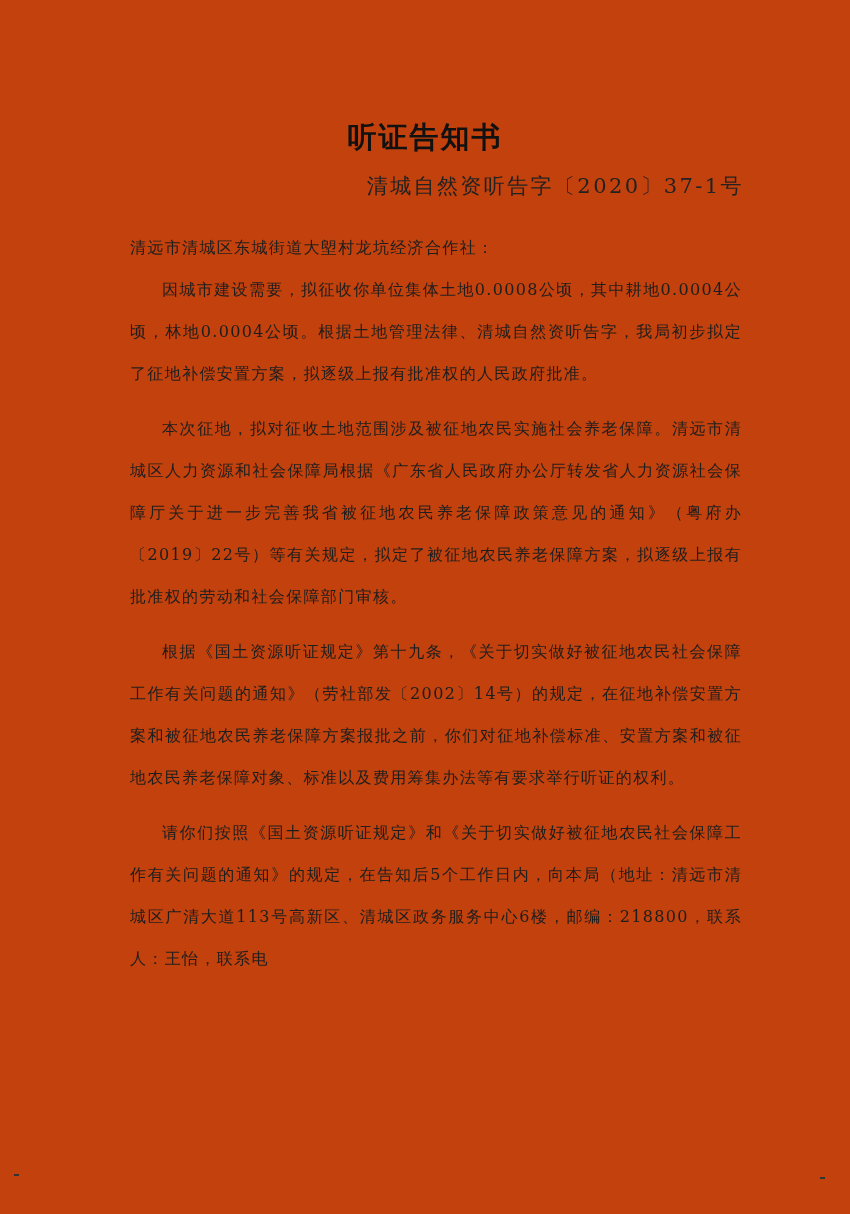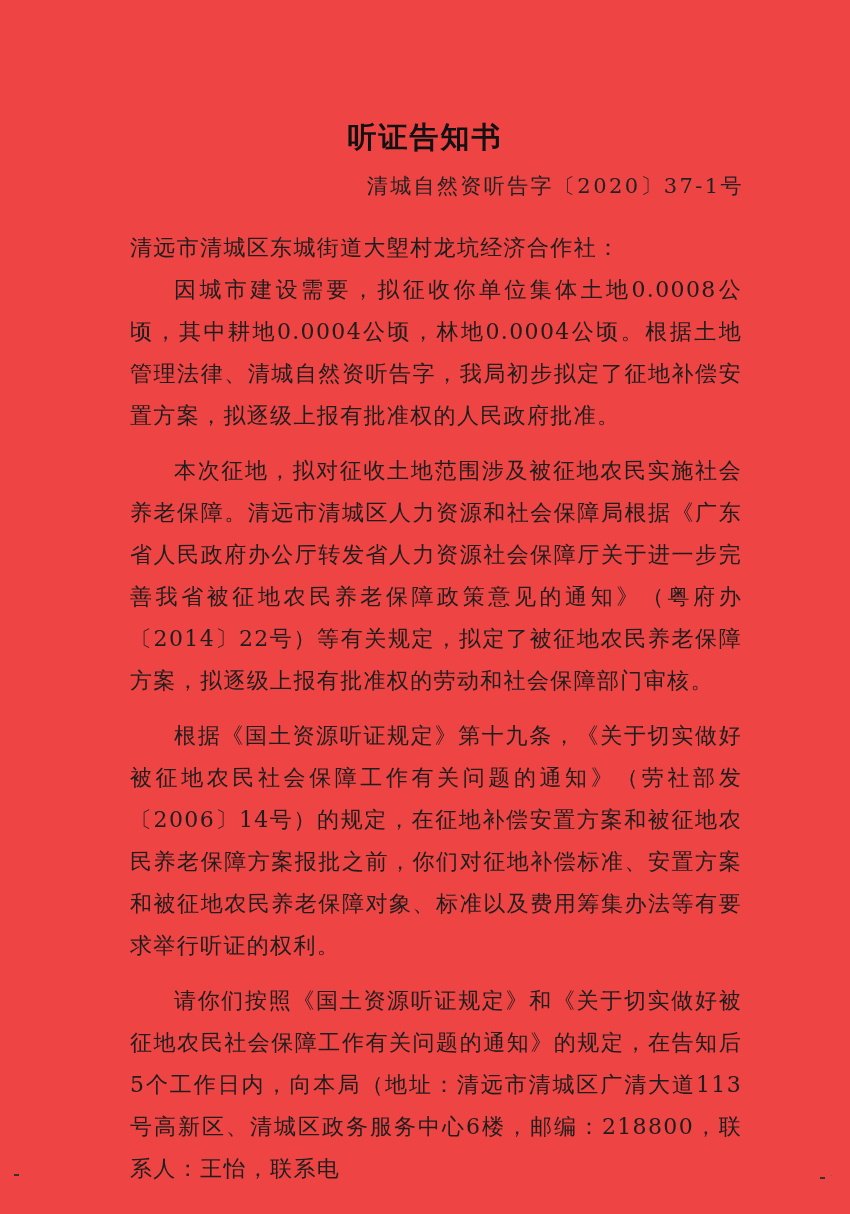--- a/index.html
+++ b/index.html
@@ -12,21 +12,21 @@
       height: 1214px;
       position: relative;
       overflow: hidden;
       font-family: "DejaVu Serif", "Liberation Serif", serif;
       color: #1a1a1a;
     }
     .page {
       position: absolute;
       left: 0; top: 0;
       width: 850px; height: 1214px;
-      background: #ef4444;
+      background: #c2410c;
       text-decoration: underline;
     }
     .title {
       position: absolute;
       left: 0; width: 850px;
       top: 118px;
       text-align: center;
       font-family: "DejaVu Sans", "Liberation Sans", sans-serif;
       font-weight: bold;
       font-size: 29px;
@@ -39,21 +39,21 @@
       top: 172px;
       font-size: 21px;
       letter-spacing: 2.4px;
       color: #222;
     }
     .body-text {
       position: absolute;
       left: 130px;
       width: 612px;
       top: 227px;
-      font-size: 22px;
+      font-size: 16px;
       line-height: 42px;
       color: #1e1e1e;
     }
     .body-text p {
       margin: 0 0 0 0;
       text-align: justify;
       text-align-last: left;
       letter-spacing: 1.35px;
     }
     .body-text p.addressee {
@@ -85,21 +85,21 @@
 
 <div class="page">
 
   <div class="title">听证告知书</div>
 
   <div class="doc-number">清城自然资听告字〔2020〕37-1号</div>
 
   <div class="body-text">
     <p class="addressee">清远市清城区东城街道大塱村龙坑经济合作社：</p>
     <p class="para first">因城市建设需要，拟征收你单位集体土地0.0008公顷，其中耕地0.0004公顷，林地0.0004公顷。根据土地管理法律、清城自然资听告字，我局初步拟定了征地补偿安置方案，拟逐级上报有批准权的人民政府批准。</p>
-    <p class="para">本次征地，拟对征收土地范围涉及被征地农民实施社会养老保障。清远市清城区人力资源和社会保障局根据《广东省人民政府办公厅转发省人力资源社会保障厅关于进一步完善我省被征地农民养老保障政策意见的通知》（粤府办〔2014〕22号）等有关规定，拟定了被征地农民养老保障方案，拟逐级上报有批准权的劳动和社会保障部门审核。</p>
-    <p class="para">根据《国土资源听证规定》第十九条，《关于切实做好被征地农民社会保障工作有关问题的通知》（劳社部发〔2006〕14号）的规定，在征地补偿安置方案和被征地农民养老保障方案报批之前，你们对征地补偿标准、安置方案和被征地农民养老保障对象、标准以及费用筹集办法等有要求举行听证的权利。</p>
+    <p class="para">本次征地，拟对征收土地范围涉及被征地农民实施社会养老保障。清远市清城区人力资源和社会保障局根据《广东省人民政府办公厅转发省人力资源社会保障厅关于进一步完善我省被征地农民养老保障政策意见的通知》（粤府办〔2019〕22号）等有关规定，拟定了被征地农民养老保障方案，拟逐级上报有批准权的劳动和社会保障部门审核。</p>
+    <p class="para">根据《国土资源听证规定》第十九条，《关于切实做好被征地农民社会保障工作有关问题的通知》（劳社部发〔2002〕14号）的规定，在征地补偿安置方案和被征地农民养老保障方案报批之前，你们对征地补偿标准、安置方案和被征地农民养老保障对象、标准以及费用筹集办法等有要求举行听证的权利。</p>
     <p class="para">请你们按照《国土资源听证规定》和《关于切实做好被征地农民社会保障工作有关问题的通知》的规定，在告知后5个工作日内，向本局（地址：清远市清城区广清大道113号高新区、清城区政务服务中心6楼，邮编：218800，联系人：王怡，联系电</p>
   </div>
 
   <div class="scan-mark left"></div>
   <div class="scan-mark right"></div>
   <div class="scan-dot" style="left:831px;top:1175px;"></div>
 </div>
 
 </body></html>

